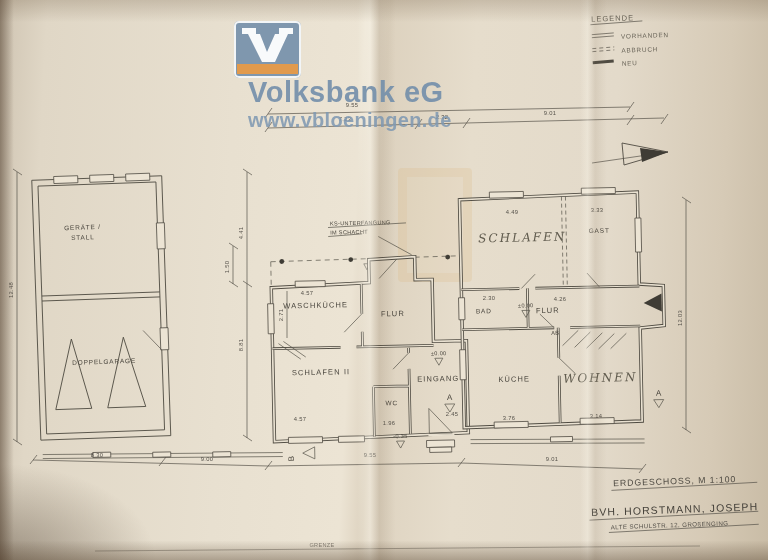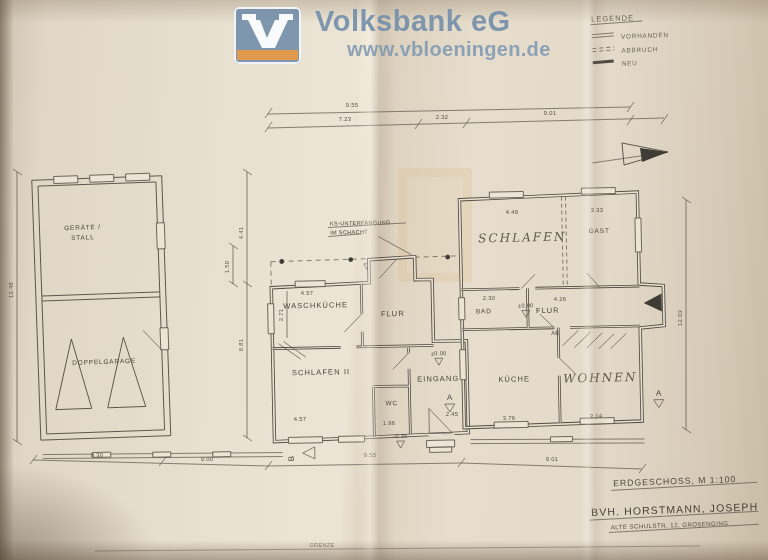--- a/index.html
+++ b/index.html
@@ -38,28 +38,28 @@
   text.hand{font-family:"DejaVu Serif",serif;font-style:italic;font-size:12px;fill:#615c4f;letter-spacing:2px;}
   text.dim{font-size:5.8px;letter-spacing:.3px;fill:#55514a;}
   text.note{font-size:5.6px;letter-spacing:.3px;}
   text.mark{font-size:8px;letter-spacing:0;}
   text.legendT{font-size:7.5px;fill:#676257;letter-spacing:1px;}
   text.legendI{font-size:6.4px;fill:#6b665a;letter-spacing:.8px;}
   text.tb1{font-size:8.8px;letter-spacing:.9px;fill:#4e4a42;}
   text.tb2{font-size:10.5px;letter-spacing:1.1px;fill:#45413a;}
   text.tb3{font-size:6.2px;letter-spacing:.4px;fill:#55514a;}
   
-  .header{position:absolute;left:234px;top:7px;z-index:6;display:flex;align-items:flex-start;}
+  .header{position:absolute;left:234px;top:21px;z-index:6;display:flex;align-items:flex-start;flex-direction:column;}
   .logo{width:67px;height:57px;border-radius:5px;position:relative;overflow:hidden;
     background:rgba(108,138,168,.85);box-shadow:inset 0 0 0 2px rgba(255,255,255,.9);}
   .logo .vshape{position:absolute;left:6px;top:5px;width:55px;height:36px;}
   .logo .bar{position:absolute;left:3px;bottom:4px;width:61px;height:10px;background:rgba(231,154,72,.95);}
   .brand{margin-left:14px;line-height:1;}
   .brand .name{font-weight:bold;font-size:29px;color:rgba(116,143,170,.92);letter-spacing:.5px;}
-  .brand .site{font-weight:bold;font-size:20px;color:rgba(128,153,178,.88);margin-top:3px;letter-spacing:.3px;margin-left:32px;}
+  .brand .site{font-weight:bold;font-size:20px;color:rgba(128,153,178,.88);margin-top:3px;letter-spacing:.3px;}
 </style>
 </head>
 <body>
 
 <div class="photo">
 
   <div class="ghost"></div>
 
   <svg class="plan-svg" width="768" height="560" viewBox="0 0 768 560">
 

